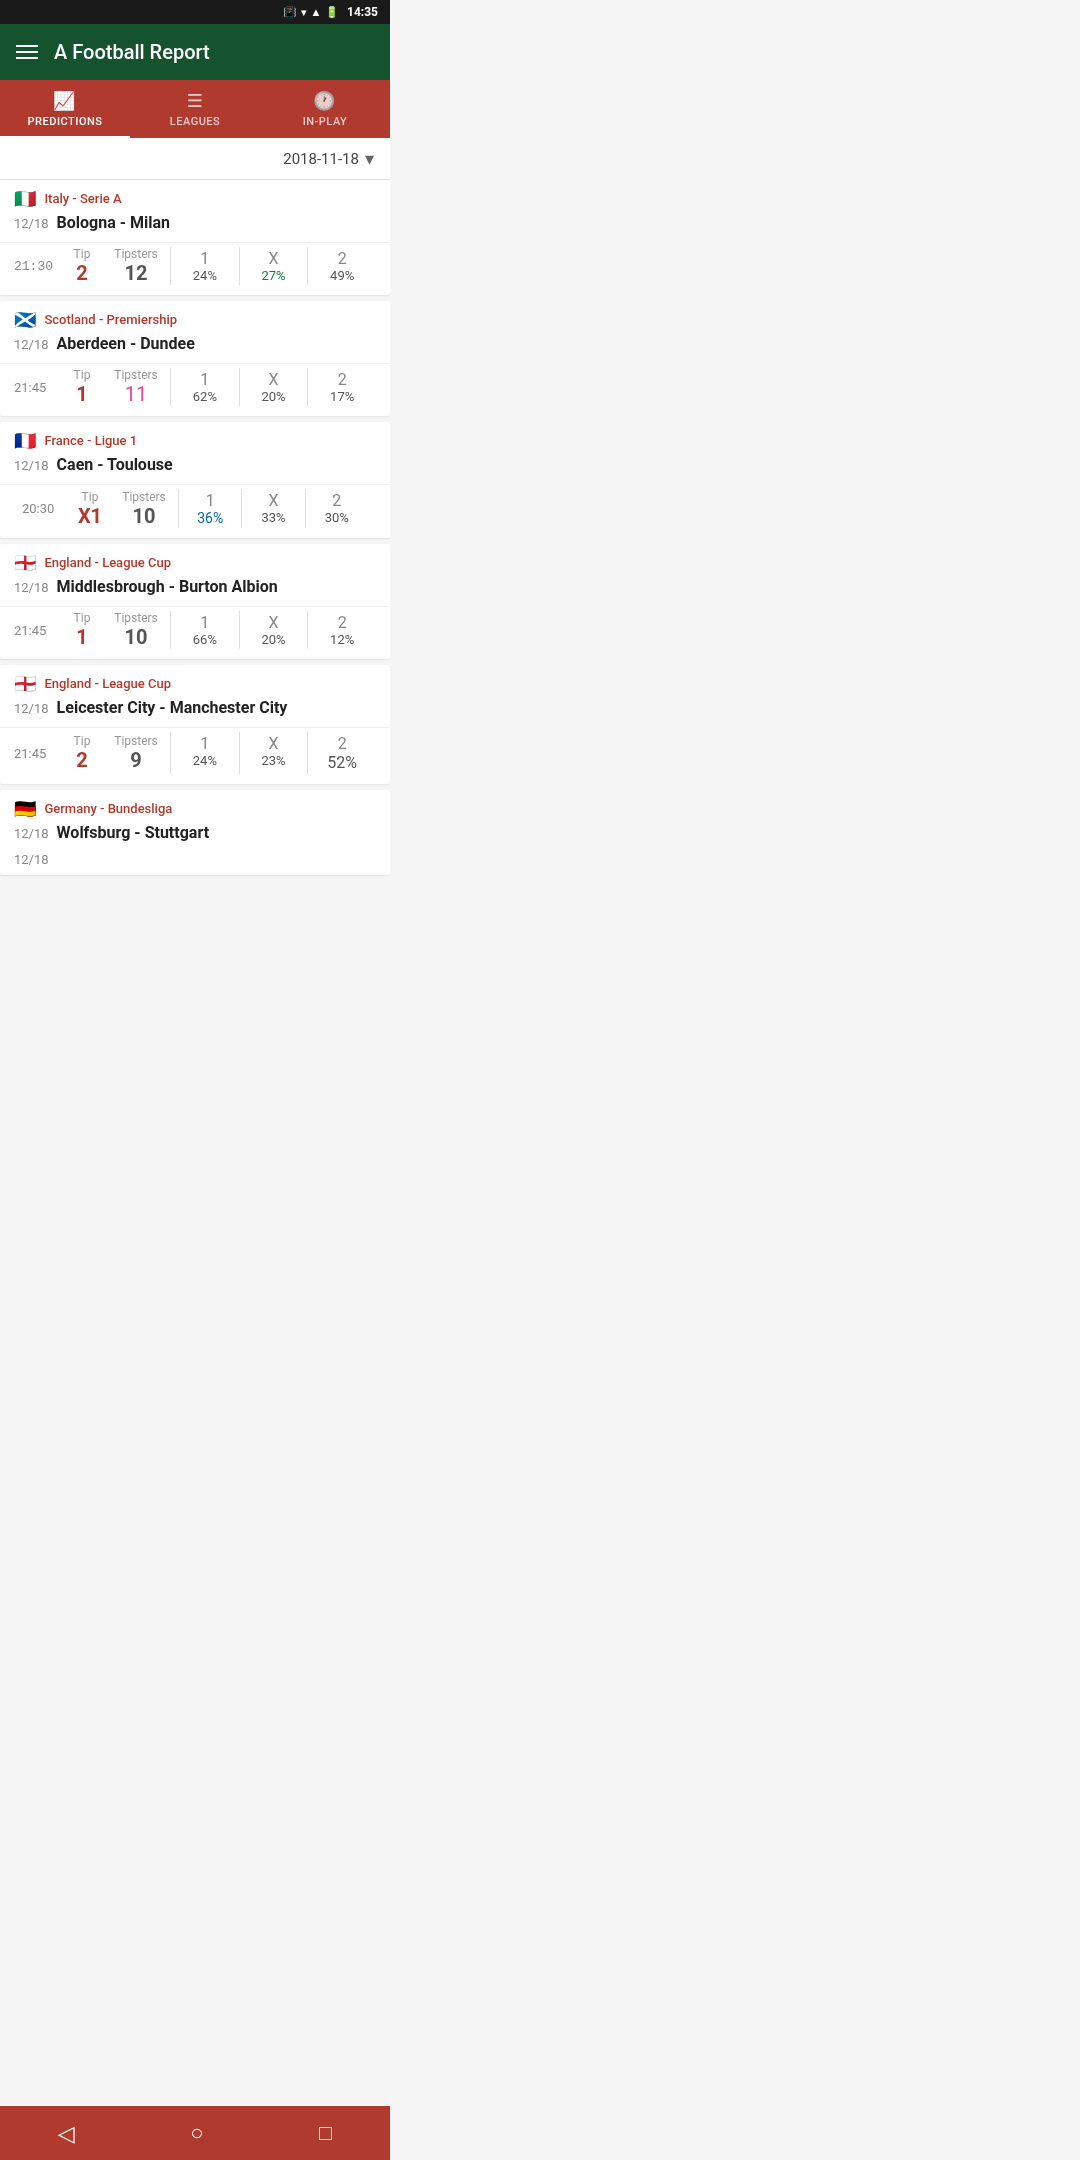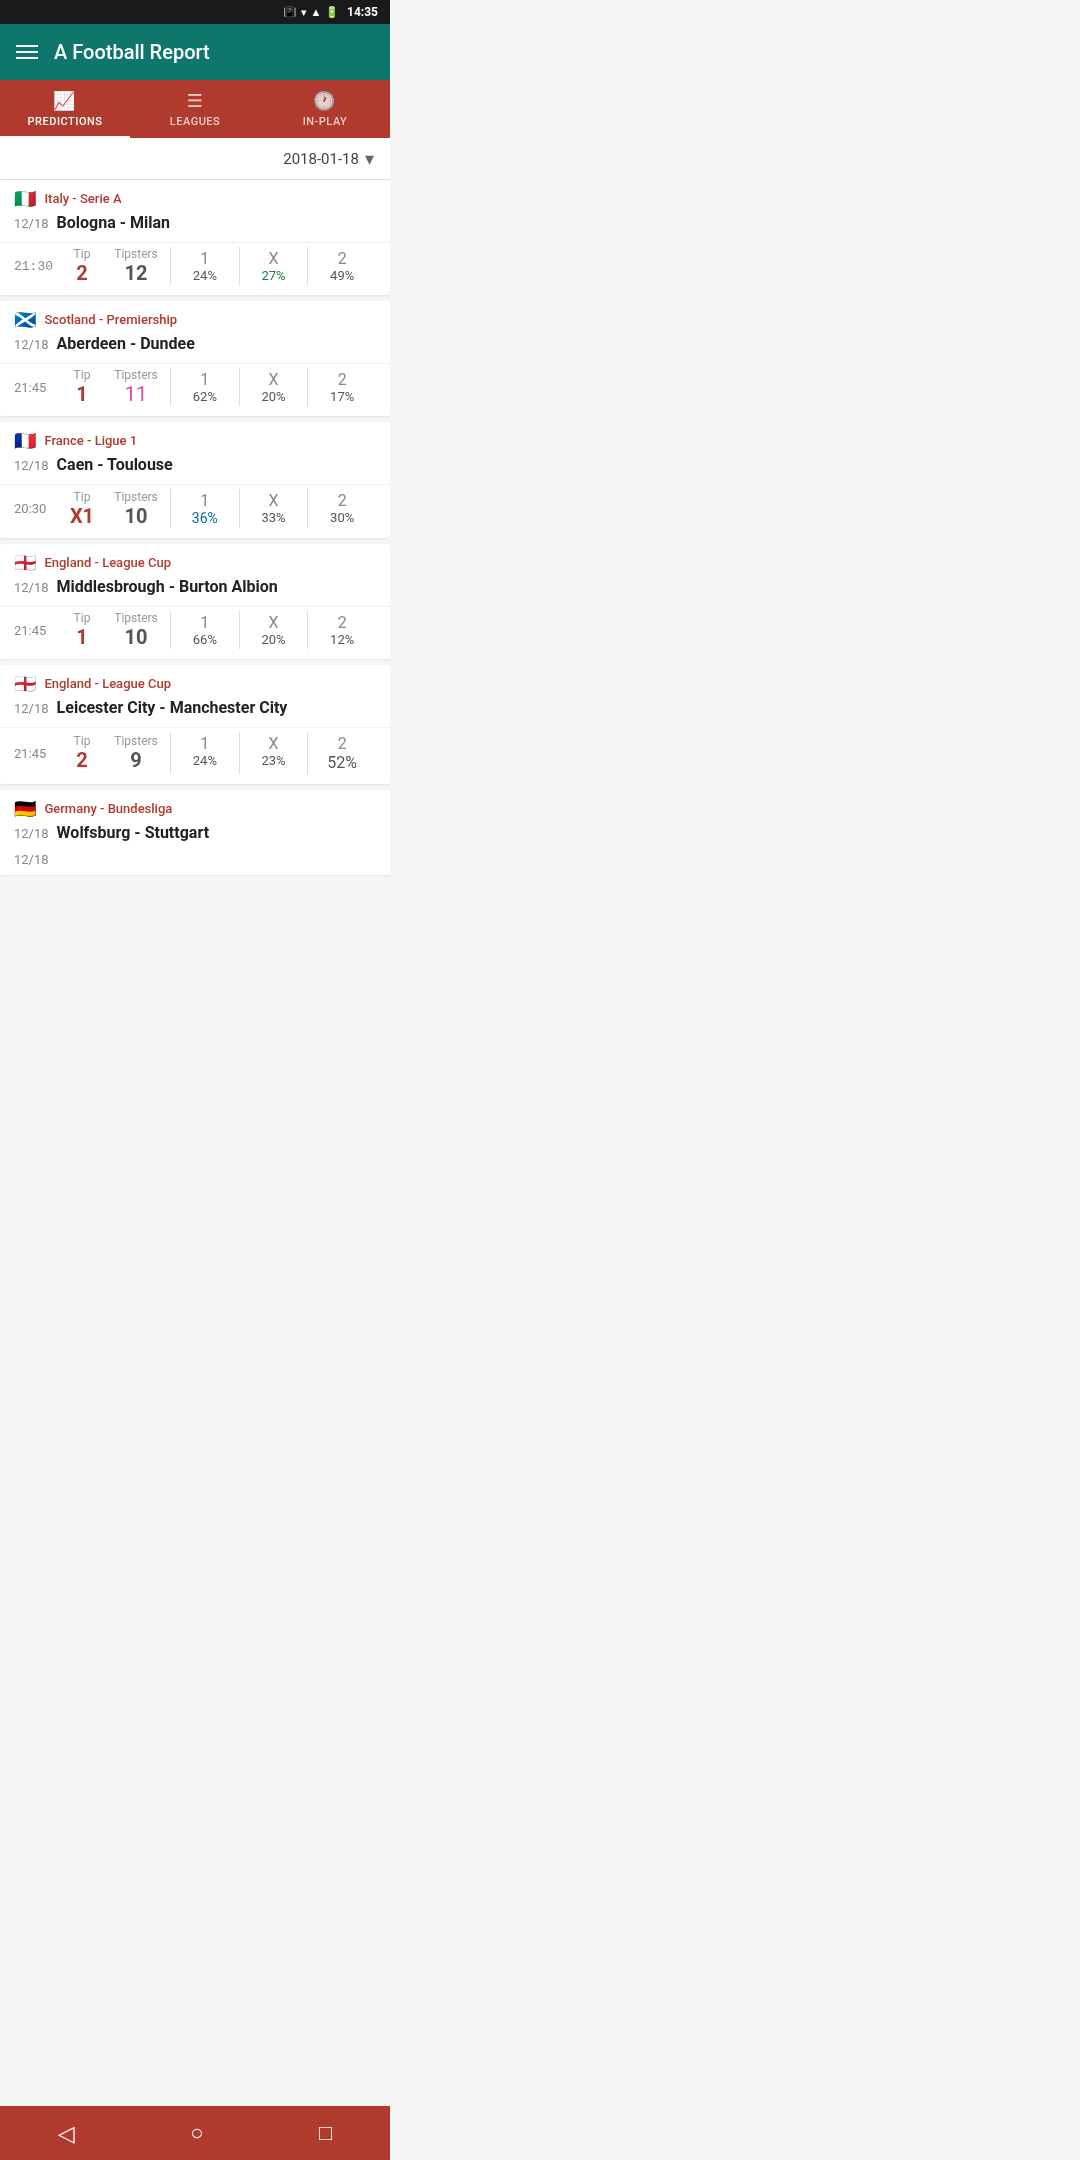--- a/index.html
+++ b/index.html
@@ -23,21 +23,21 @@
       padding: 4px 12px;
       font-size: 12px;
       height: 24px;
     }
     .status-bar .time { font-weight: bold; margin-left: 8px; }
     .status-icons { display: flex; align-items: center; gap: 4px; }
     .status-icons span { font-size: 11px; }
 
     
     .header {
-      background: #0f766e;
+      background: #14532d;
       color: white;
       display: flex;
       align-items: center;
       padding: 12px 16px;
       height: 56px;
     }
     .hamburger { cursor: pointer; margin-right: 16px; }
     .hamburger .line { width: 22px; height: 2px; background: white; margin: 4px 0; display: block; }
     .header-title { font-size: 20px; font-weight: 500; color: white; }
 
@@ -167,21 +167,21 @@
     <span>LEAGUES</span>
   </div>
   <div class="tab">
     <span class="tab-icon">🕐</span>
     <span>IN-PLAY</span>
   </div>
 </div>
 
 <div class="date-row">
   <div class="date-picker">
-    <span>2018-01-18</span>
+    <span>2018-11-18</span>
     <span class="arrow">▾</span>
   </div>
 </div>
 
 <div class="content-area">
 
 <div class="match-card">
       <div class="league-row">
         <span class="flag">🇮🇹</span>
         <span class="league-name">Italy - Serie A</span>
@@ -253,21 +253,21 @@
     </div>
     <div class="match-card">
       <div class="league-row">
         <span class="flag">🇫🇷</span>
         <span class="league-name">France - Ligue 1</span>
       </div>
       <div class="match-date-name" style="padding: 0px 14px 4px;">
         <span class="match-date">12/18</span>
         <span class="match-name">Caen - Toulouse</span>
       </div>
-      <div style="display: flex; align-items: center; padding: 4px 14px 10px; border-top: 1px solid rgb(240, 240, 240); justify-content: flex-end;">
+      <div style="display: flex; align-items: center; padding: 4px 22px 10px; border-top: 1px solid rgb(240, 240, 240); justify-content: flex-end;">
         <div style="min-width: 50px; font-size: 13px; color: rgb(136, 136, 136);">20:30</div>
         <div style="display: flex; flex-direction: column; align-items: center; min-width: 36px;">
           <div style="font-size: 12px; color: rgb(153, 153, 153);">Tip</div>
           <div style="font-size: 20px; font-weight: bold; color: rgb(176, 58, 46);">X1</div>
         </div>
         <div style="display: flex; flex-direction: column; align-items: center; min-width: 52px; margin-left: 10px;">
           <div style="font-size: 12px; color: rgb(153, 153, 153);">Tipsters</div>
           <div style="font-size: 20px; font-weight: bold; color: rgb(85, 85, 85);">10</div>
         </div>
         <div style="flex: 1 1 0%; display: flex; border-left: 1px solid rgb(221, 221, 221); margin-left: 8px;">

